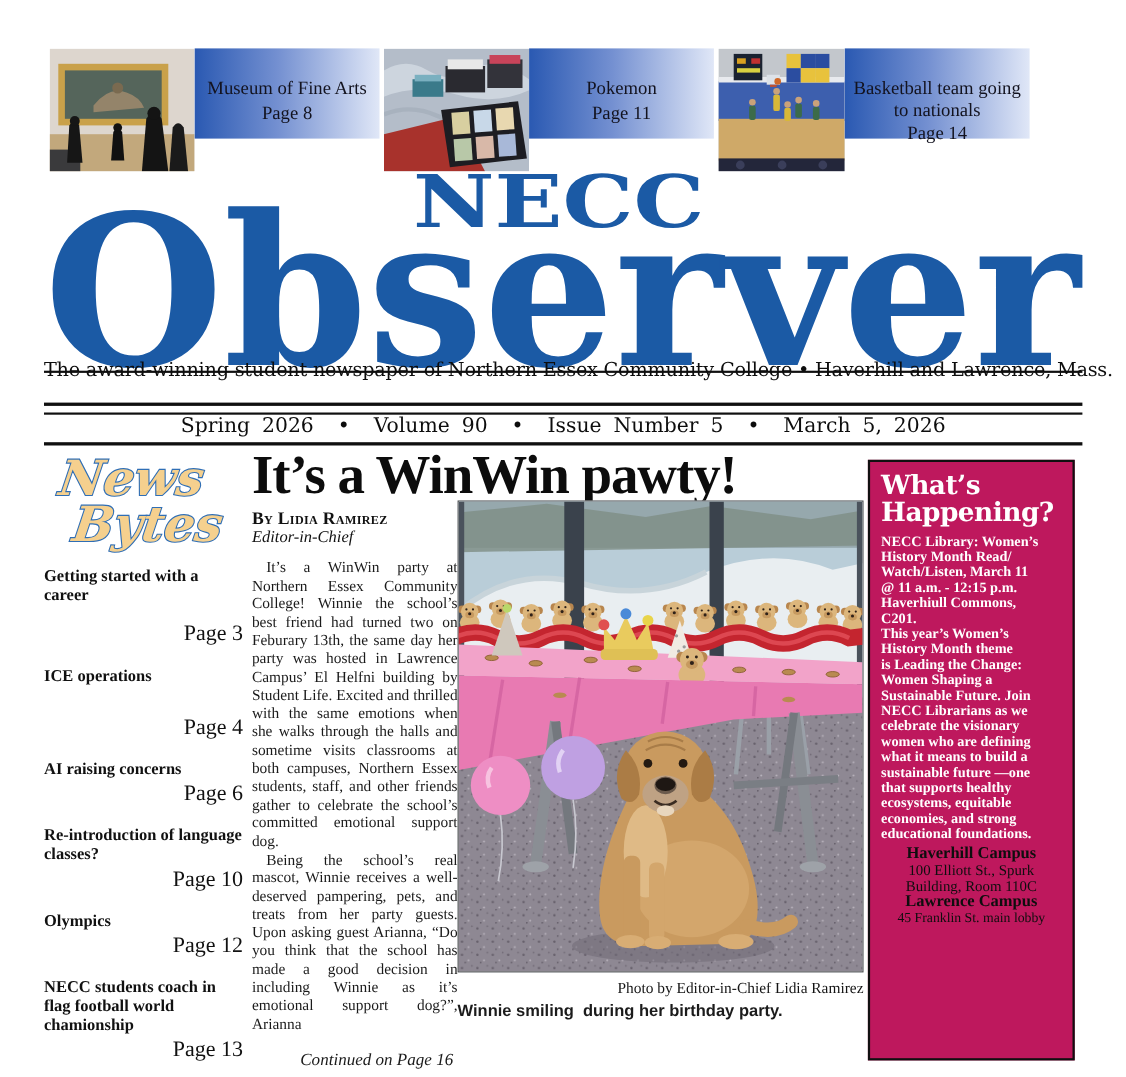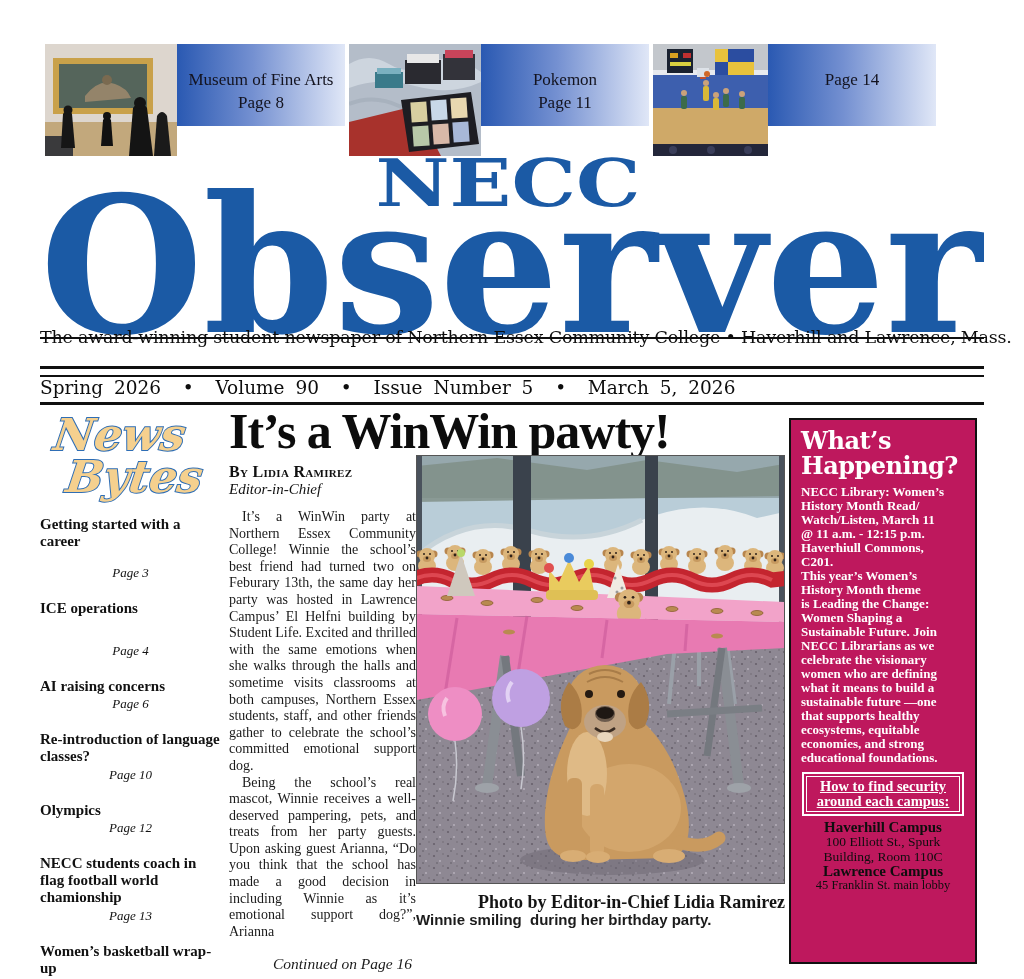--- a/index.html
+++ b/index.html
@@ -18,47 +18,47 @@
 
   
   .masthead{position:absolute;top:150px;left:40px;width:944px;height:188px;}
   .mh-super{font-family:"DejaVu Serif",serif;font-weight:bold;font-size:66px;fill:#1b5aa5;}
   .mh-title{font-family:"DejaVu Serif",serif;font-weight:bold;font-size:190px;fill:#1b5aa5;}
 
   .rule{position:absolute;left:40px;width:944px;background:#101010;}
   .r1{top:337px;height:2px}.r2{top:366px;height:3px}.r3{top:375px;height:2px}.r4{top:402px;height:3px}
   .tagline{position:absolute;top:327px;left:40px;width:944px;text-align:center;white-space:nowrap;
            font-family:"DejaVu Serif",serif;font-size:17.5px;letter-spacing:-0.2px;color:#0d0d0d;}
-  .issueline{position:absolute;top:377px;left:40px;width:944px;white-space:pre;
+  .issueline{position:absolute;top:377px;left:40px;width:944px;text-align:center;white-space:pre;
            font-family:"DejaVu Serif",serif;font-size:18.5px;word-spacing:5px;color:#0d0d0d;}
 
   
   .sidebar{position:absolute;left:40px;top:410px;width:184px;}
   .nb-logo{display:block;width:182px;height:96px;margin:0 0 10px 0;}
   .nb-t{font-family:"DejaVu Serif",serif;font-weight:bold;font-style:italic;font-size:44px;
         fill:#f5d08e;stroke:#2f6eb5;stroke-width:2px;paint-order:stroke fill;}
   .nb-item{margin-bottom:19px;}
   .nb-title{font-weight:bold;font-size:15px;line-height:1.15;}
-  .nb-page{text-align:center;font-size:13px;padding-right:3px;font-style:italic;}
+  .nb-page{text-align:right;font-size:20px;padding-right:3px;}
   .pg-sm{margin-top:1px}.pg-md{margin-top:1px}.pg-lg{margin-top:14px}.pg-xl{margin-top:26px}
 
   
   .article{position:absolute;left:229px;top:406px;width:556px;}
   .headline{margin:0;font-family:"Liberation Serif",serif;font-weight:bold;font-size:50px;
             letter-spacing:-1px;white-space:nowrap;line-height:1.0;color:#0c0c0c;}
   .byline{margin-top:7px;font-weight:bold;font-size:16px;font-variant:small-caps;letter-spacing:.3px;}
   .byrole{font-style:italic;font-size:15px;}
   .bodycol{width:187px;margin-top:11px;text-align:justify;font-size:14px;line-height:16.6px;color:#1a1a1a;}
   .para{margin:0;text-indent:13px;}
   .continued{font-style:italic;font-size:15.5px;text-align:right;margin-top:16px;padding-right:4px;}
   .photo{position:absolute;left:187px;top:49px;width:369px;height:429px;border:1px solid #555;
          box-sizing:border-box;background:#cfd8de;}
   .photo svg{display:block;width:100%;height:100%;}
   .credit{position:absolute;left:187px;top:486px;width:369px;text-align:right;
-          font-weight:bold;font-size:18px;color:#141414;}
+          font-weight:normal;font-size:14px;color:#141414;}
   .caption{position:absolute;left:187px;top:505px;width:369px;white-space:pre-wrap;
            font-family:"Liberation Sans",sans-serif;font-weight:bold;font-size:15px;color:#1b1b1b;}
 
   
   .happenings{position:absolute;left:789px;top:418px;width:188px;height:546px;background:#be185d;
               border:2px solid #101010;box-sizing:border-box;padding:8px 10px;color:#fff;overflow:hidden;}
   .wh-title{font-family:"DejaVu Serif",serif;font-weight:bold;font-size:24px;line-height:25px;
             white-space:pre-line;letter-spacing:-0.5px;}
   .wh-body{margin-top:7px;font-weight:bold;font-size:13px;line-height:14px;white-space:pre-line;}
   .sec-box{border:2px solid #fff;padding:2px;margin:7px 1px 0 1px;}
@@ -165,20 +165,21 @@
         </g>
         <circle cx="54" cy="30" r="3" fill="#d06828"></circle>
         <rect y="100" width="115" height="12" fill="#23263a"></rect>
         <circle cx="20" cy="106" r="4" fill="#3a3e5a"></circle>
           <circle cx="58" cy="106" r="4" fill="#3a3e5a"></circle>
           <circle cx="95" cy="106" r="4" fill="#3a3e5a"></circle>
       </svg>
     </div>
 
     <div class="b-label">
+      <div>Basketball team going to nationals</div>
       <div>Page 14</div>
     </div>
   </div>
 
   <svg class="masthead" viewBox="0 0 944 188" preserveAspectRatio="none">
     <text class="mh-super" x="468" y="56" text-anchor="middle" textLength="265" lengthAdjust="spacingAndGlyphs">NECC</text>
     <text class="mh-title" x="0" y="182" textLength="944" lengthAdjust="spacingAndGlyphs">Observer</text>
   </svg>
 
   <div class="rule r1"></div>
@@ -385,25 +386,20 @@
 NECC Librarians as we
 celebrate the visionary
 women who are defining
 what it means to build a
 sustainable future —one
 that supports healthy
 ecosystems, equitable
 economies, and strong
 educational foundations.</div>
 
-    <div class="sec-box">
-      <div class="sec-inner">
-        <span class="sec-head">How to find security around each campus:</span>
-      </div>
-    </div>
 
     <div class="sec-details">
       <div class="sec-campus">Haverhill Campus</div>
       <div class="sec-addr">100 Elliott St., Spurk Building, Room 110C</div>
       <div class="sec-campus">Lawrence Campus</div>
       <div class="sec-addr sec-narrow">45 Franklin St. main lobby</div>
     </div>
   </div>
 
 </div>

